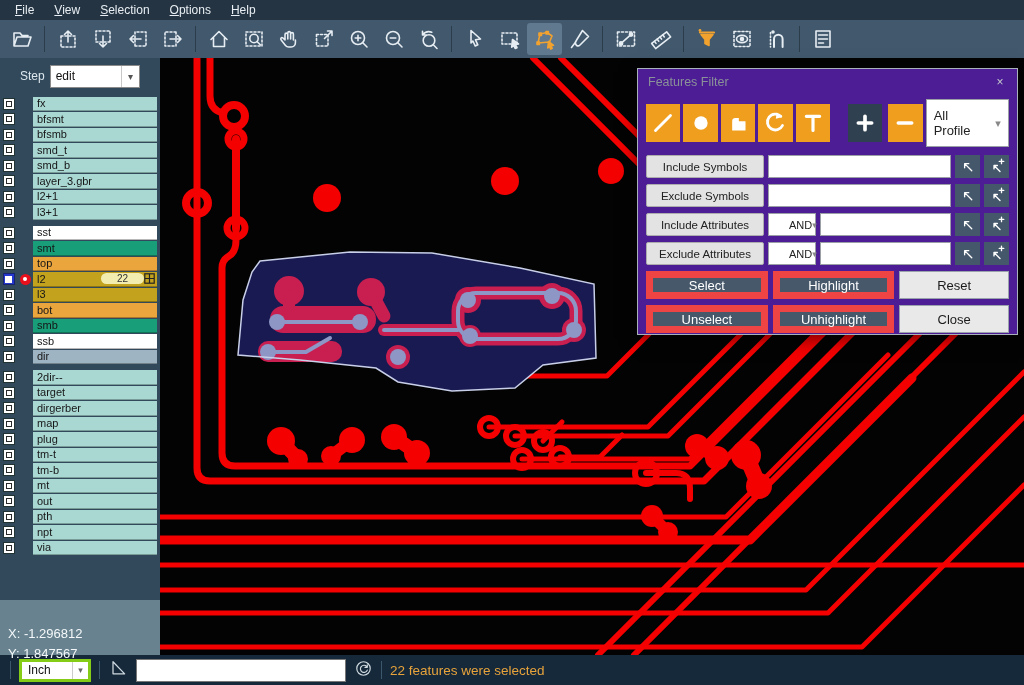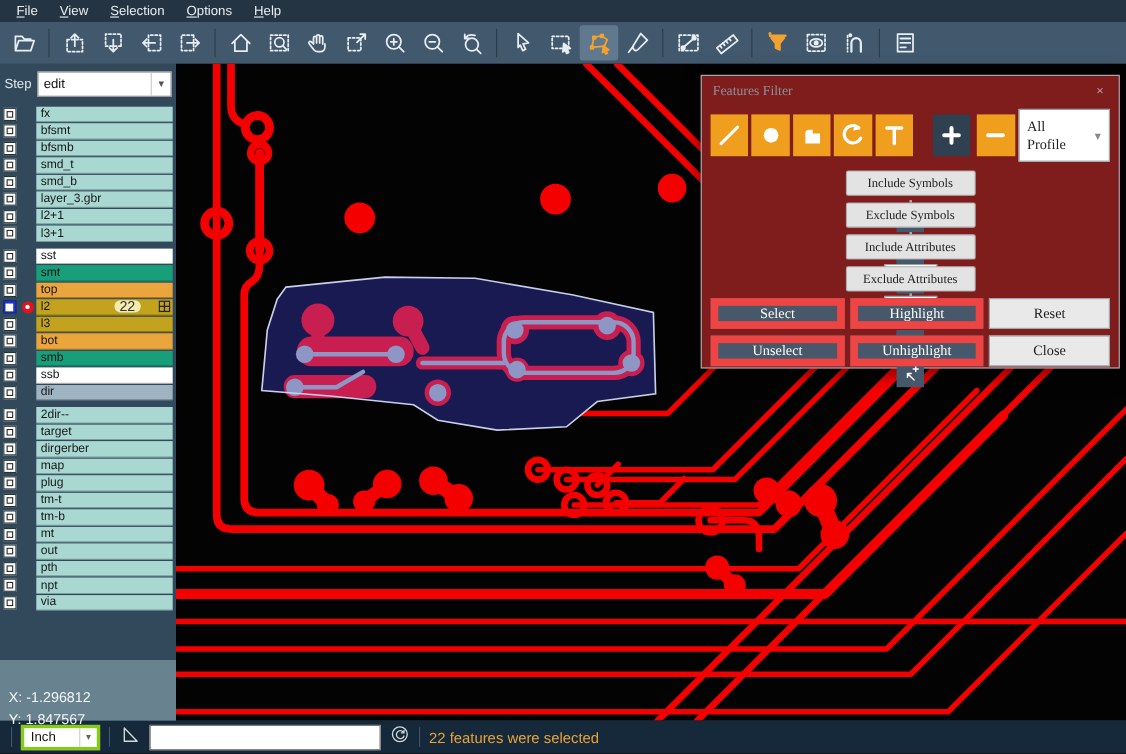--- a/index.html
+++ b/index.html
@@ -18,21 +18,21 @@
     background:#42586c; display:flex; align-items:center; padding-left:4px; }
   .tbtn { width:35px; height:32px; display:flex; align-items:center; justify-content:center;
     border-radius:3px; flex:0 0 auto; }
   .tbtn svg { stroke:#e6edf3; fill:none; stroke-width:1.6; stroke-linecap:round; stroke-linejoin:round; }
   .tbtn.active { background:#60798f; }
   .tsep { width:1px; height:26px; background:#2b3c4a; margin:0 5px; flex:0 0 auto; }
 
   
   #sidebar { position:absolute; left:0; top:58px; width:160px; height:597px;
     background:#32495c; z-index:5; }
-  #step-row { height:36px; display:flex; align-items:center; padding:0 4px; gap:5px; }
+  #step-row { height:36px; display:flex; align-items:center; padding:0 20px; gap:5px; }
   #step-label { color:#dde8ee; font-size:12px; }
   #step-select { flex:1; height:23px; background:#fff; border:1px solid #8a8a8a;
     display:flex; align-items:center; font-size:12px; color:#111; }
   #step-select .val { flex:1; padding-left:5px; }
   #step-select .chev { width:18px; height:100%; border-left:1px solid #c9c9c9;
     display:flex; align-items:center; justify-content:center; color:#555; font-size:10px; }
   #layer-list { position:absolute; top:38px; left:0; width:160px; }
   .lrow { display:flex; align-items:center; height:15.5px; }
   .cb-wrap { width:17px; display:flex; justify-content:center; }
   .cb { width:12px; height:12px; background:#fff; border:1px solid #233; display:flex;
@@ -46,49 +46,49 @@
   .dot .c { width:4px; height:4px; border-radius:50%; background:#fff; }
   .lname { flex:1; height:14.5px; margin-right:3px; font-size:11px; color:#161616;
     padding-left:4px; display:flex; align-items:center; border-bottom:1px solid rgba(0,0,0,.28); }
   .lay-teal   { background:#a9d8d3; }
   .lay-white  { background:#ffffff; }
   .lay-green  { background:#189e78; }
   .lay-orange { background:#eaa53d; }
   .lay-mustard{ background:#c3a31d; }
   .lay-gray   { background:#9fb4c2; }
   .ggap { height:5px; }
-  .badge { background:#f2edae; border-radius:7px; font-size:13px; color:#333;
-    padding:0 5px; line-height:11px; margin-right:16px; }
+  .badge { background:#f2edae; border-radius:7px; font-size:10px; color:#333;
+    padding:0 16px; line-height:11px; margin-right:0; }
   .spacer { flex:1; }
 
   
   #xy-panel { position:absolute; left:0; top:542px; width:160px; height:55px;
     background:#68838f; color:#f4f8fa; font-size:13px; padding:24px 8px; line-height:20px; }
 
   
   #canvas { position:absolute; left:160px; top:58px; width:864px; height:597px; background:#030303; }
 
   
   #dialog { position:absolute; left:637px; top:68px; width:381px; height:267px;
-    background:#7f1d1d; border:1px solid #a9b2ba; box-shadow:0 4px 16px rgba(0,0,0,.5); z-index:10;font-family:Liberation Serif, serif; }
+    background:#4c1d95; border:1px solid #a9b2ba; box-shadow:0 4px 16px rgba(0,0,0,.5); z-index:10; }
   #dlg-title { height:26px; display:flex; align-items:center; padding:0 10px;
     color:#8b9198; font-size:12.5px; }
   #dlg-close { width:14px; height:14px; display:flex; align-items:center; justify-content:center;
     color:#c4c9cd; font-size:12px; }
   #dlg-icons { display:flex; align-items:center; padding:4px 8px 8px 8px; gap:3px; }
   .dtile { width:38px; height:38px; background:#ef9e1d; display:flex;
     align-items:center; justify-content:center; }
   .dtile svg { stroke:#fff; fill:none; stroke-width:3.4; stroke-linecap:round; }
   .dtile.dark { background:#2f4050; margin-left:15px; }
   .dtile.minus { margin-left:3px; }
   #profile-box { margin-left:auto; width:92px; height:48px; background:#fff;
     border:1px solid #9aa0a6; display:flex; align-items:center; }
   #profile-box .val { flex:1; font-size:13px; color:#222; padding-left:7px; }
   #profile-box .chev { width:20px; color:#888; font-size:11px; text-align:center; }
-  .f-row { display:flex; align-items:center; margin:0 8px 6px 8px; height:23px; gap:4px;flex-direction:column; }
+  .f-row { display:flex; align-items:center; margin:0 8px 6px 8px; height:23px; gap:4px; }
   .f-label { width:118px; height:23px; background:#e3e3e3; border:1px solid #adadad;
     border-radius:2px; font-size:11.5px; color:#222; display:flex; align-items:center;
     justify-content:center; flex:0 0 auto; }
   .and-box { width:48px; height:23px; background:#fff; border:1px solid #9aa0a6;
     display:flex; align-items:center; flex:0 0 auto; }
   .and-box .val { flex:1; font-size:11px; color:#222; padding-left:20px; }
   .and-box .chev { width:14px; color:#888; font-size:9px; }
   .f-input { flex:1; height:23px; background:#fff; border:1px solid #9aa0a6; }
   .abtn { width:25px; height:23px; background:#44576b; display:flex; align-items:center;
     justify-content:center; flex:0 0 auto; }

